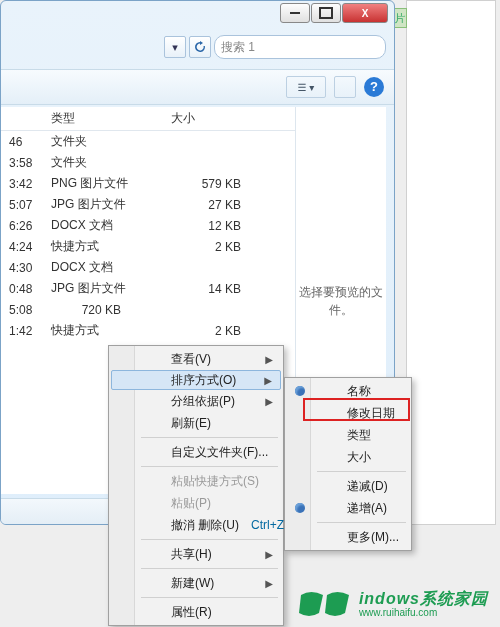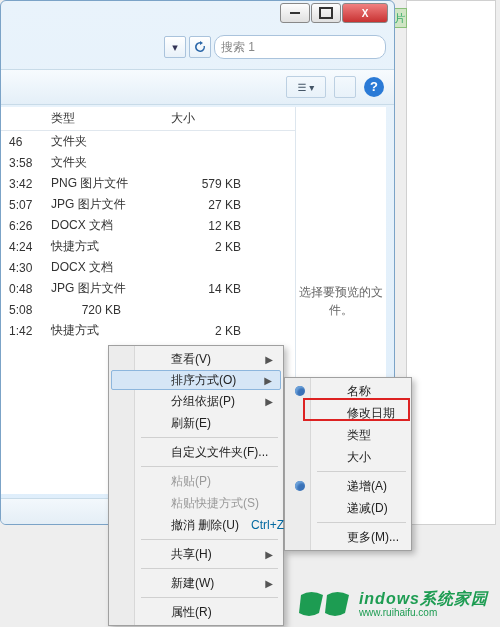--- a/index.html
+++ b/index.html
@@ -184,24 +184,24 @@
     </div>
   <div class="mi">
       <span class="lab">刷新(E)</span>
     </div>
   <div class="sep"></div>
   <div class="mi">
       <span class="lab">自定义文件夹(F)...</span>
     </div>
   <div class="sep"></div>
   <div class="mi dis">
+      <span class="lab">粘贴快捷方式(S)</span>
+    </div>
+  <div class="mi dis">
       <span class="lab">粘贴(P)</span>
-    </div>
-  <div class="mi dis">
-      <span class="lab">粘贴快捷方式(S)</span>
     </div>
   <div class="mi">
       <span class="lab">撤消 删除(U)</span>
       <span class="hot">Ctrl+Z</span>
     </div>
   <div class="sep"></div>
   <div class="mi">
       <span class="lab">共享(H)</span>
       <span class="arrow">▶</span>
     </div>
@@ -226,25 +226,25 @@
       <span class="lab">修改日期</span>
     </div>
   <div class="mi">
       <span class="lab">类型</span>
     </div>
   <div class="mi">
       <span class="lab">大小</span>
     </div>
   <div class="sep"></div>
   <div class="mi">
+      <span class="lab">递减(D)</span>
+    </div>
+  <div class="mi">
       <span class="radio"></span>
       <span class="lab">递增(A)</span>
-    </div>
-  <div class="mi">
-      <span class="lab">递减(D)</span>
     </div>
   <div class="sep"></div>
   <div class="mi">
       <span class="lab">更多(M)...</span>
     </div>
 </div>
 
 <div class="redbox"></div>
 
 <div class="watermark">

